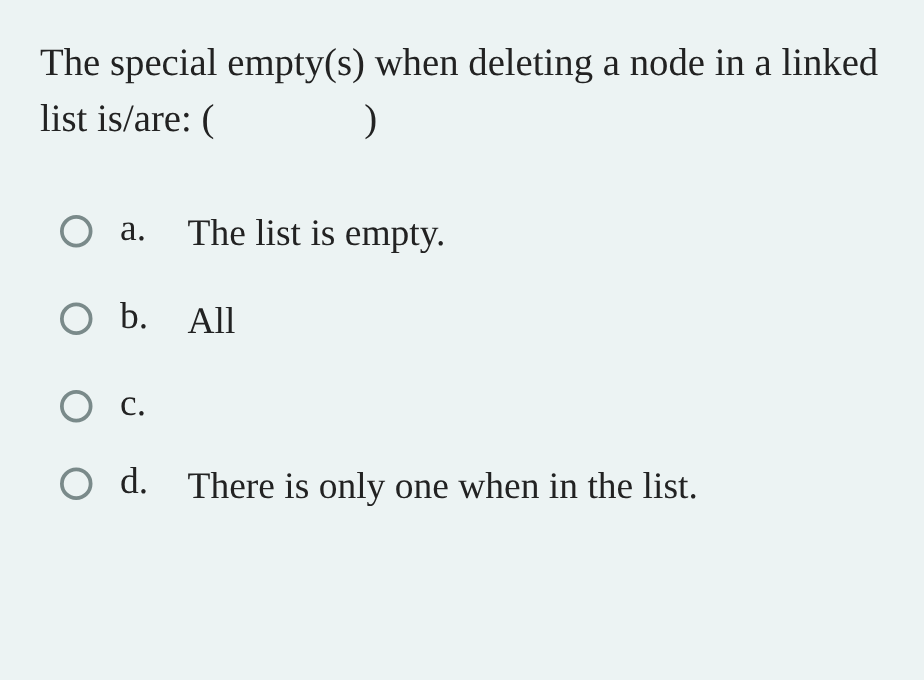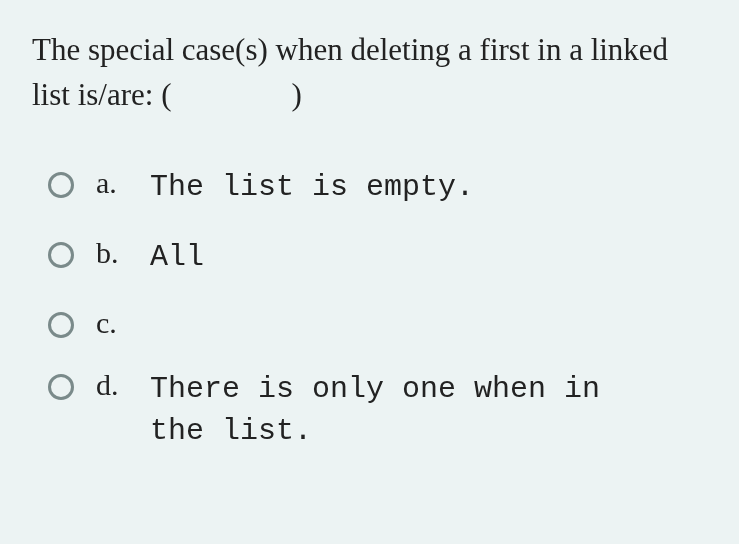--- a/index.html
+++ b/index.html
@@ -53,30 +53,29 @@
     font-size: 30px;
     color: #222;
     margin-top: 0;
     padding-left: 4px;
   }
   .opt-text {
     font-size: 30px;
     line-height: 1.4;
     color: #222;
     max-width: 520px;
-    font-family: Liberation Mono, monospace;
   }
 </style>
 </head>
 <body>
 
 <div class="container">
 
   <div class="question">
-    <span>The special case(s) when deleting a first in a linked list is/are: (</span><span class="blank"> </span><span>)</span>
+    <span>The special empty(s) when deleting a node in a linked list is/are: (</span><span class="blank"> </span><span>)</span>
   </div>
 
   <div class="options">
 
     <div class="option">
       <div class="radio"></div>
       <div class="opt-label">a.</div>
       <div class="opt-text">The list is empty.</div>
     </div>
 

